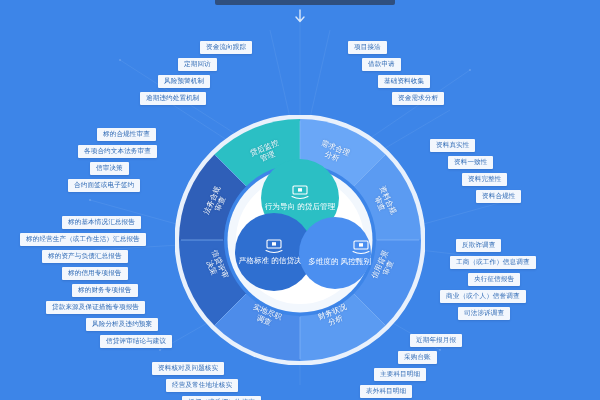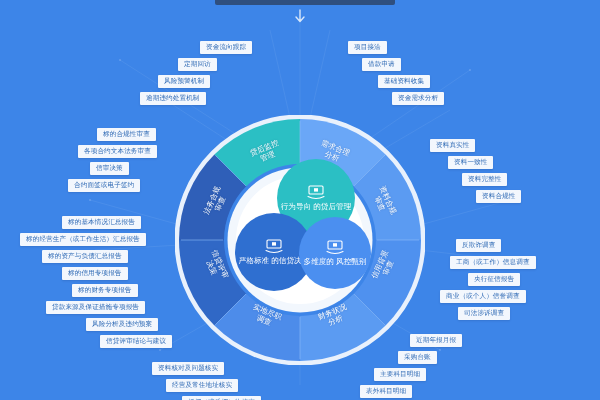--- a/index.html
+++ b/index.html
@@ -35,23 +35,23 @@
   }
 
   
   .venn { position:absolute; left:0; top:0; width:250px; height:250px; }
   .bubble {
     position:absolute; border-radius:50%; display:flex;
     flex-direction:column; align-items:center; justify-content:center;
     color:#fff; text-align:center; font-size:7.6px; line-height:10px;
   }
   .bubble .glyph { margin-bottom:2px; }
-  .b-top  { width:78px; height:78px; left:102px; top:44px;  background:#2bbfc4; }
+  .b-top  { width:78px; height:78px; left:86px; top:44px;  background:#2bbfc4; }
   .b-left { width:78px; height:78px; left:60px; top:98px;  background:#2f6fd0; }
-  .b-right{ width:72px; height:72px; left:124px;top:102px; background:#4b8ff0; }
+  .b-right{ width:72px; height:72px; left:124px;top:102px; background:#4b8ff0;align-items:flex-end; }
   .b-right { z-index:3; } .b-left { z-index:2; } .b-top { z-index:1; }
 
   
   .chip {
     position:absolute; background:#f3f7fd; color:#2f6ab5;
     font-size:6.6px; line-height:1; padding:3px 6px; border-radius:1px;
     white-space:nowrap; box-shadow:0 1px 2px rgba(20,50,100,.18);
     letter-spacing:.1px;
   }
 </style>

